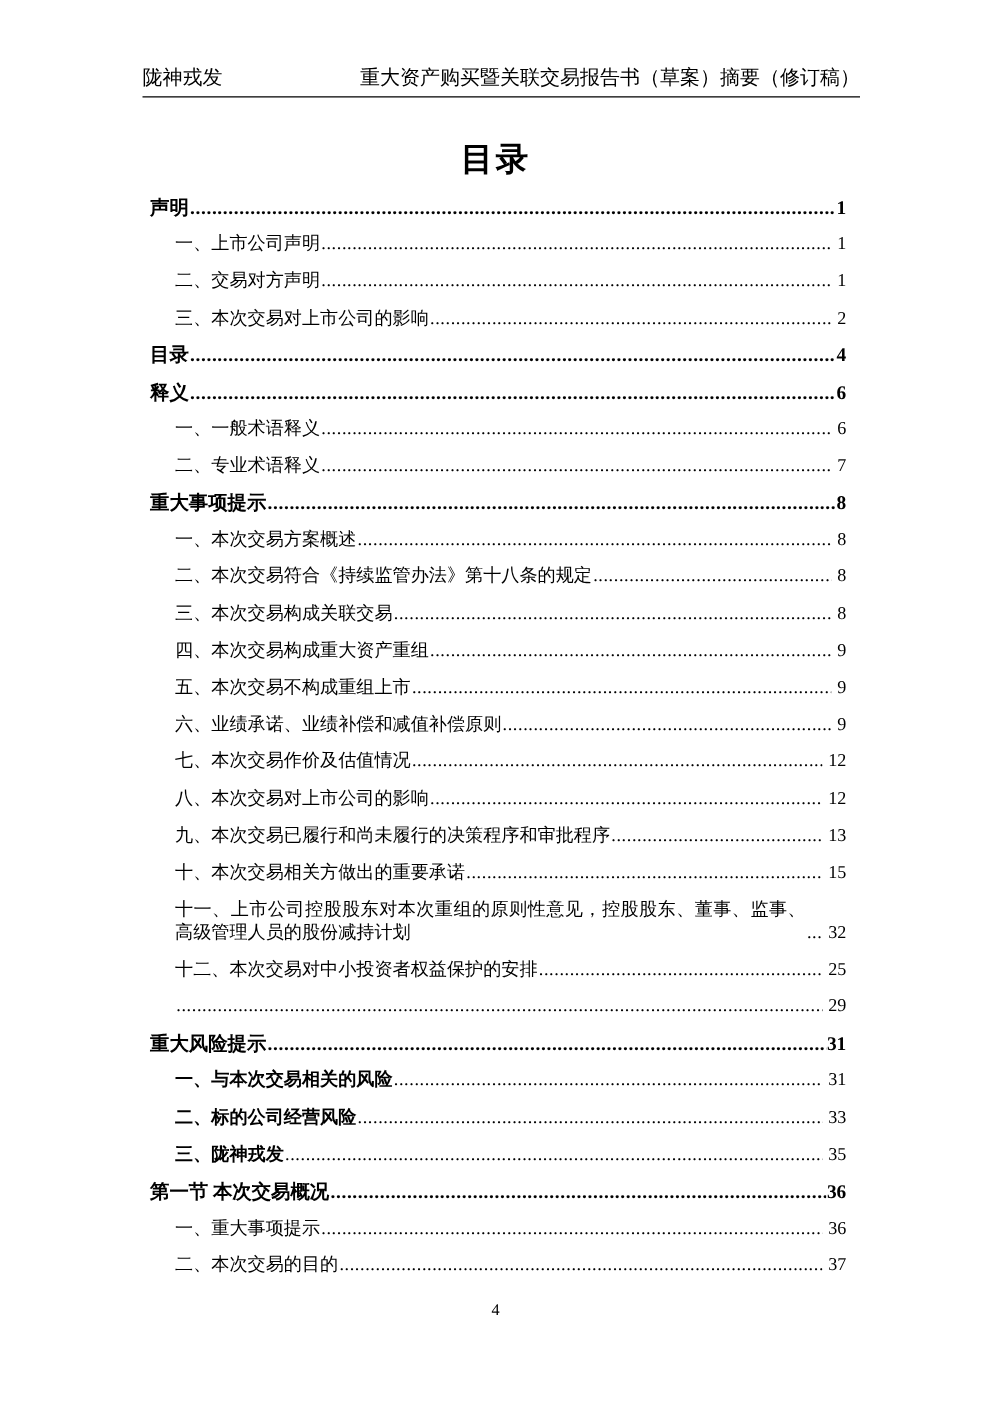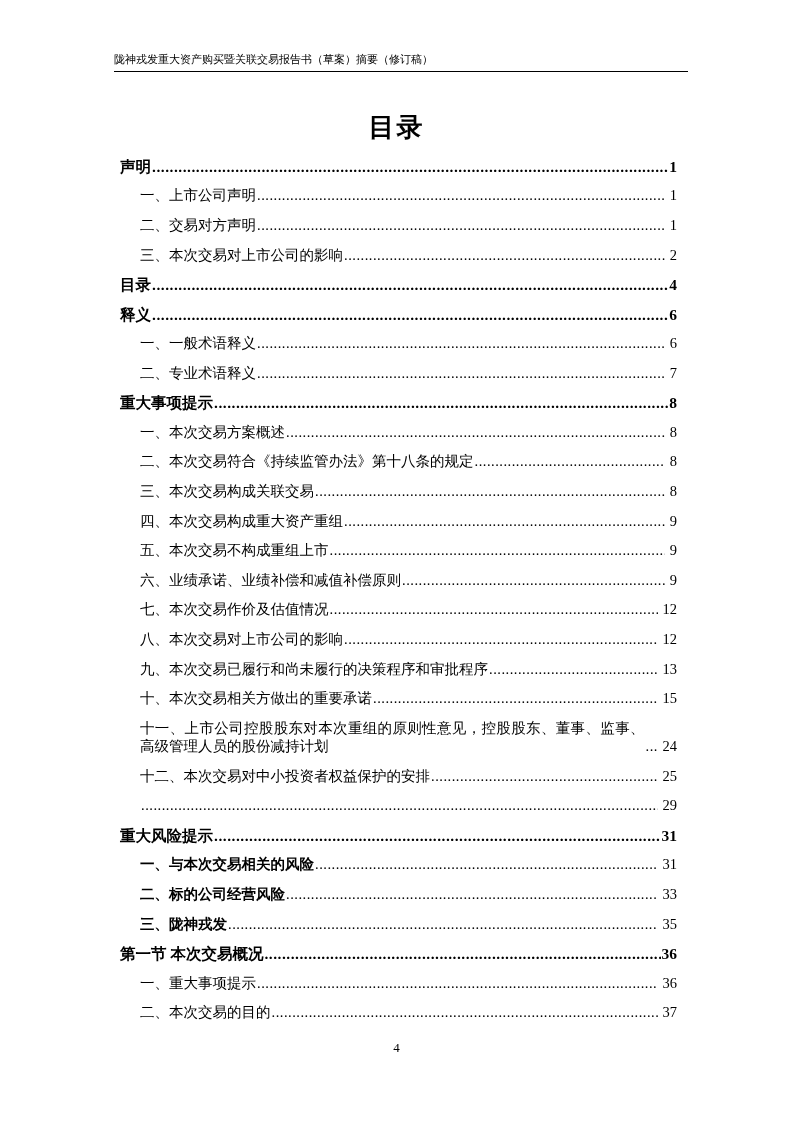--- a/index.html
+++ b/index.html
@@ -16,22 +16,23 @@
     font-family: "Liberation Serif", "DejaVu Serif", serif;
     overflow: hidden;
   }
   
   .page-header {
     position: absolute;
     top: 52px;
     left: 114px;
     right: 105px;
     display: flex;
+    justify-content: space-between;
     align-items: flex-end;
-    font-size: 11px;
+    font-size: 16px;
     padding-bottom: 4px;
     border-bottom: 1.8px solid #000;
   }
   .page-header .hdr-left { white-space: nowrap; }
   .page-header .hdr-right { white-space: nowrap; font-family: Liberation Serif, serif; }
 
   
   .doc-title {
     position: absolute;
     top: 110px;
@@ -198,21 +199,21 @@
         <span class="toc-page-num">13</span>
       </div>
       <div class="toc-entry level2">
         <span class="toc-label">十、本次交易相关方做出的重要承诺</span>
         <span class="dots"></span>
         <span class="toc-page-num">15</span>
       </div>
       <div class="toc-entry level2">
         <span class="toc-label">十一、上市公司控股股东对本次重组的原则性意见，控股股东、董事、监事、高级管理人员的股份减持计划</span>
         <span class="dots"></span>
-        <span class="toc-page-num">24</span>
+        <span class="toc-page-num">32</span>
       </div>
       <div class="toc-entry level2">
         <span class="toc-label">十二、本次交易对中小投资者权益保护的安排</span>
         <span class="dots"></span>
         <span class="toc-page-num">25</span>
       </div>
       <div class="toc-entry level2">
         <span class="dots"></span>
         <span class="toc-page-num">29</span>
       </div>

